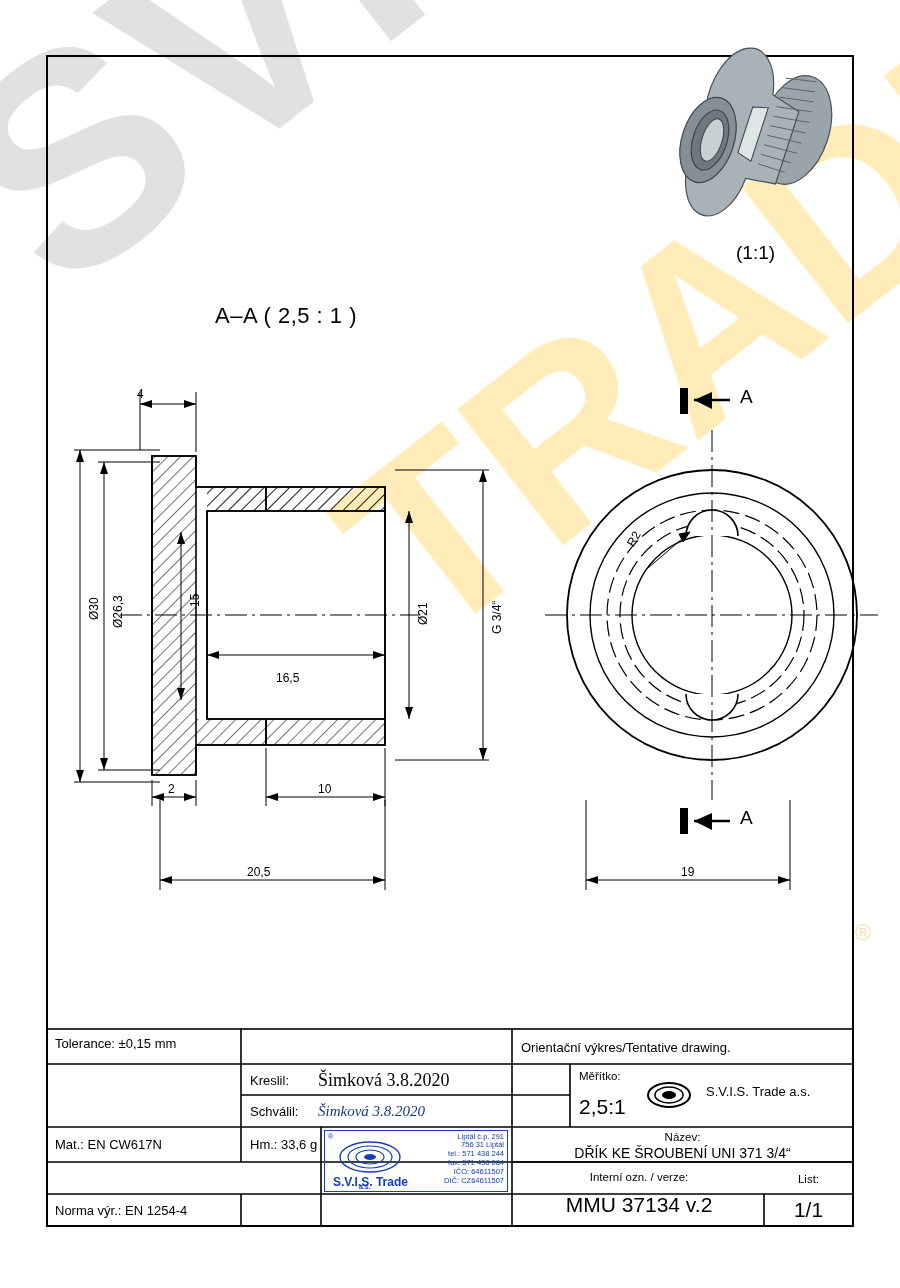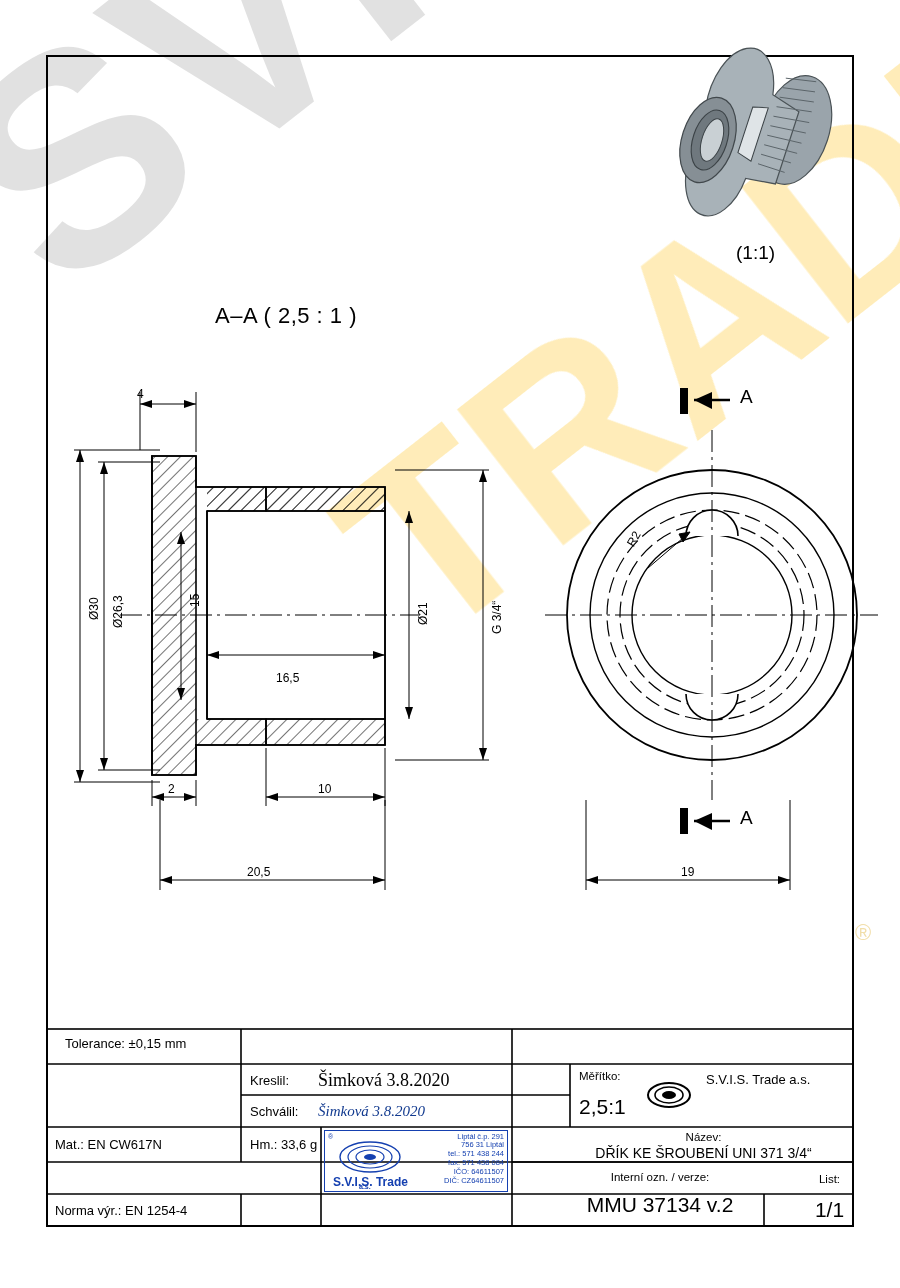--- a/index.html
+++ b/index.html
@@ -17,21 +17,21 @@
   .lbl{position:absolute;font-family:"Liberation Sans",sans-serif;white-space:nowrap;}
   .sectitle{font-size:22px;letter-spacing:.5px;}
   .scale11{font-size:19px;}
   .dim{font-size:12px;}
   .arrowlabel{font-size:19px;}
 
   
   .tb{position:absolute;left:46px;top:1028px;width:808px;height:199px;box-sizing:border-box;}
   .tbcell{position:absolute;box-sizing:border-box;font-size:13px;display:flex;align-items:center;}
   .pad{padding-left:7px;}
-  .c-center{justify-content:center;margin-left:21px;}
+  .c-center{justify-content:center;}
   .small{font-size:11.5px;}
   .big{font-size:21px;}
   .hand{font-family:"Liberation Serif",serif;font-style:italic;color:#123a8f;font-size:15px;}
   .handname{font-family:"Liberation Serif",serif;font-size:18px;}
   .stamp{position:absolute;border:1px solid #1540b0;color:#1540b0;box-sizing:border-box;}
   .stamp .st-r{font-size:7.5px;line-height:8.6px;text-align:right;}
 </style>
 </head>
 <body>
 
@@ -250,39 +250,40 @@
         <line x1="466" y1="36" x2="466" y2="99"></line>
         <line x1="524" y1="36" x2="524" y2="99"></line>
         <line x1="275" y1="99" x2="275" y2="197"></line>
         <line x1="466" y1="99" x2="466" y2="197"></line>
         <line x1="466" y1="134" x2="806" y2="134"></line>
         <line x1="718" y1="166" x2="718" y2="197"></line>
         <line x1="195" y1="67" x2="524" y2="67"></line>
       </g>
     </svg>
 
-    <div class="tbcell pad" style="left:12px;top:2px;width:193px;height:26px;">Tolerance: ±0,15 mm</div>
+    <div class="tbcell pad" style="left:2px;top:2px;width:193px;height:26px;">Tolerance: ±0,15 mm</div>
+    <div class="tbcell pad" style="left:468px;top:2px;width:337px;height:34px;">Orientační výkres/Tentative drawing.</div>
 
     <div class="tbcell pad" style="left:197px;top:37px;width:70px;height:30px;">Kreslil:</div>
     <div class="tbcell handname" style="left:272px;top:37px;width:250px;height:30px;">Šimková 3.8.2020</div>
 
     <div class="tbcell pad" style="left:197px;top:68px;width:70px;height:30px;">Schválil:</div>
     <div class="tbcell hand" style="left:272px;top:68px;width:250px;height:30px;">Šimková  3.8.2020</div>
 
     <div class="tbcell small pad" style="left:526px;top:37px;width:80px;height:22px;">Měřítko:</div>
     <div class="tbcell big pad" style="left:526px;top:60px;width:80px;height:38px;">2,5:1</div>
 
     <div style="position:absolute;left:600px;top:52px;">
       <svg width="46" height="30" viewBox="0 0 46 30">
         <ellipse cx="23" cy="15" rx="21" ry="12" fill="none" stroke="#000" stroke-width="2"></ellipse>
         <ellipse cx="23" cy="15" rx="14" ry="8" fill="none" stroke="#000" stroke-width="1.6"></ellipse>
         <ellipse cx="23" cy="15" rx="7" ry="4" fill="#000"></ellipse>
       </svg>
     </div>
-    <div class="tbcell" style="left:660px;top:36px;width:150px;height:30px;">S.V.I.S. Trade a.s.</div>
+    <div class="tbcell" style="left:660px;top:48px;width:150px;height:30px;">S.V.I.S. Trade a.s.</div>
 
     <div class="tbcell pad" style="left:2px;top:100px;width:193px;height:33px;">Mat.: EN CW617N</div>
     <div class="tbcell pad" style="left:197px;top:100px;width:78px;height:33px;">Hm.: 33,6 g</div>
     <div class="tbcell pad" style="left:2px;top:167px;width:193px;height:30px;">Norma výr.: EN 1254-4</div>
 
     <div class="tbcell c-center small" style="left:468px;top:100px;width:337px;height:18px;">Název:</div>
     <div class="tbcell c-center" style="left:468px;top:115px;width:337px;height:19px;font-size:14px;">DŘÍK KE ŠROUBENÍ UNI 371 3/4“</div>
 
     <div class="tbcell c-center small" style="left:468px;top:135px;width:250px;height:28px;">Interní ozn. / verze:</div>
     <div class="tbcell c-center small" style="left:720px;top:135px;width:85px;height:31px;">List:</div>

